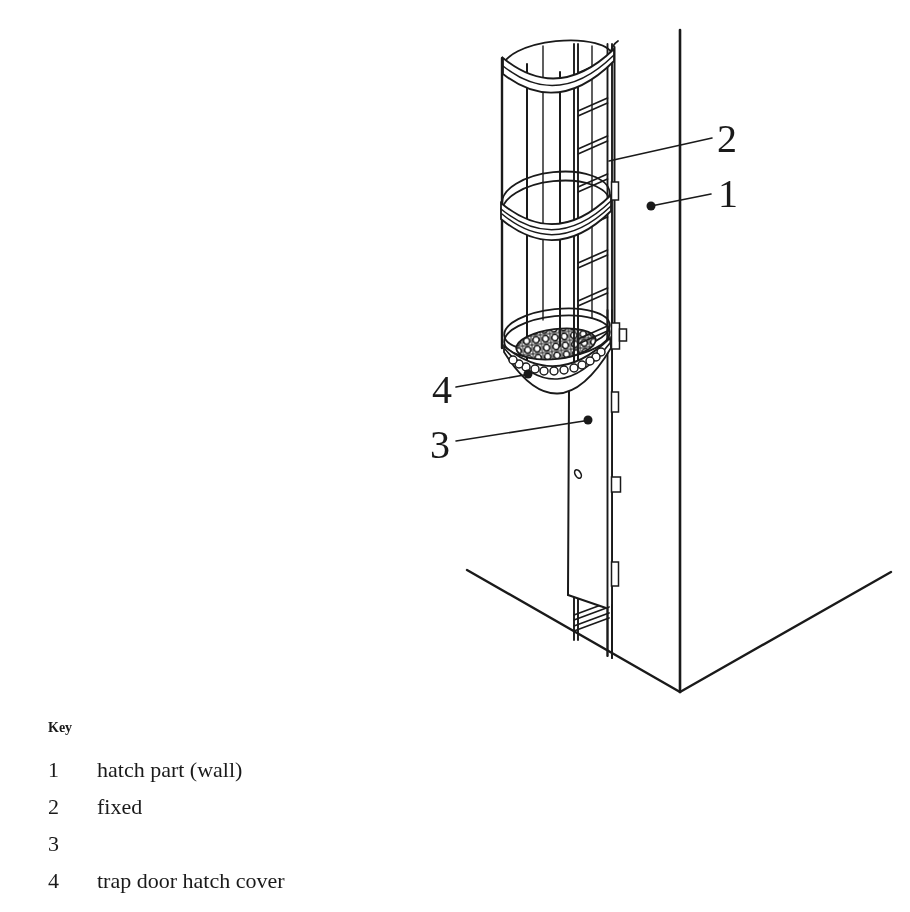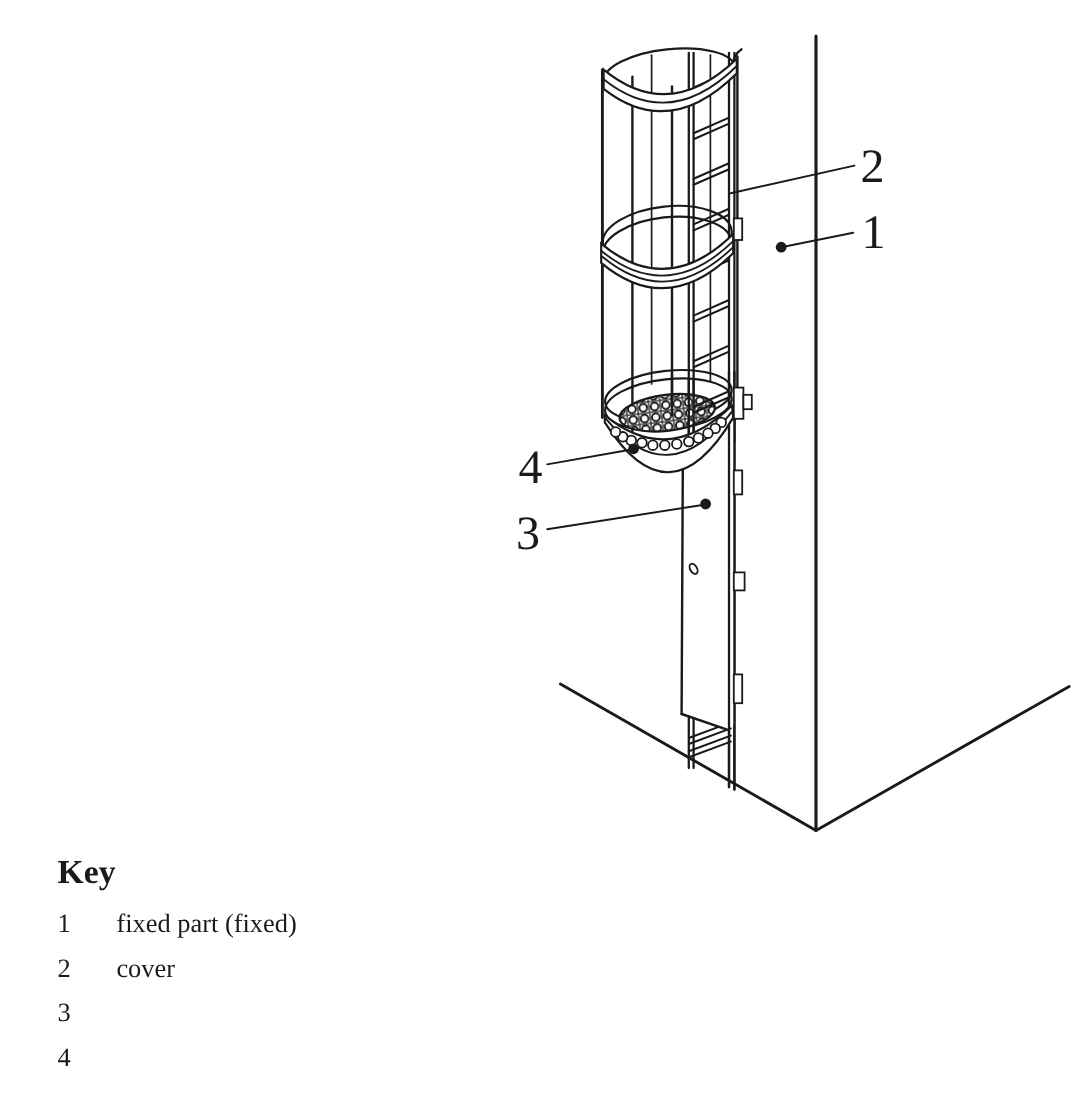--- a/index.html
+++ b/index.html
@@ -1,21 +1,21 @@
 <!DOCTYPE html>
 <html><head>
 <meta charset="utf-8">
 <style>
   html,body{margin:0;padding:0;background:#fff;}
   body{position:relative;width:910px;height:912px;overflow:hidden;
        font-family:"Liberation Serif","DejaVu Serif",serif;color:#1a1a1a;}
   .drawing{position:absolute;left:0;top:0;}
   .callout-text{font-family:"Liberation Serif","DejaVu Serif",serif;font-size:40px;fill:#1a1a1a;}
   .key-block{position:absolute;left:48px;top:714px;width:420px;}
-  .key-heading{font-weight:bold;font-size:28px;line-height:28px;}
+  .key-heading{font-weight:bold;font-size:14px;line-height:28px;}
   .key-list{margin-top:9px;}
   .key-row{display:flex;height:37px;align-items:center;font-size:22px;}
   .key-num{width:49px;flex:0 0 49px;}
   .key-label{flex:1;}
 </style>
 </head>
 <body>
 
 <svg class="drawing" width="910" height="912" viewBox="0 0 910 912" fill="none" stroke="#1a1a1a" stroke-linecap="round">
   <defs>
@@ -165,26 +165,27 @@
     <text class="callout-text" x="442" y="389" text-anchor="middle" dominant-baseline="central">4</text>
     <text class="callout-text" x="440" y="444" text-anchor="middle" dominant-baseline="central">3</text>
   </g>
 </svg>
 
 <div class="key-block">
   <div class="key-heading">Key</div>
   <div class="key-list">
     <div class="key-row">
       <span class="key-num">1</span>
-      <span class="key-label">fixed part (fixed)</span>
+      <span class="key-label">hatch part (wall)</span>
     </div>
     <div class="key-row">
       <span class="key-num">2</span>
-      <span class="key-label">cover</span>
+      <span class="key-label">fixed</span>
     </div>
     <div class="key-row">
       <span class="key-num">3</span>
     </div>
     <div class="key-row">
       <span class="key-num">4</span>
+      <span class="key-label">trap door hatch cover</span>
     </div>
   </div>
 </div>
 
 </body></html>

